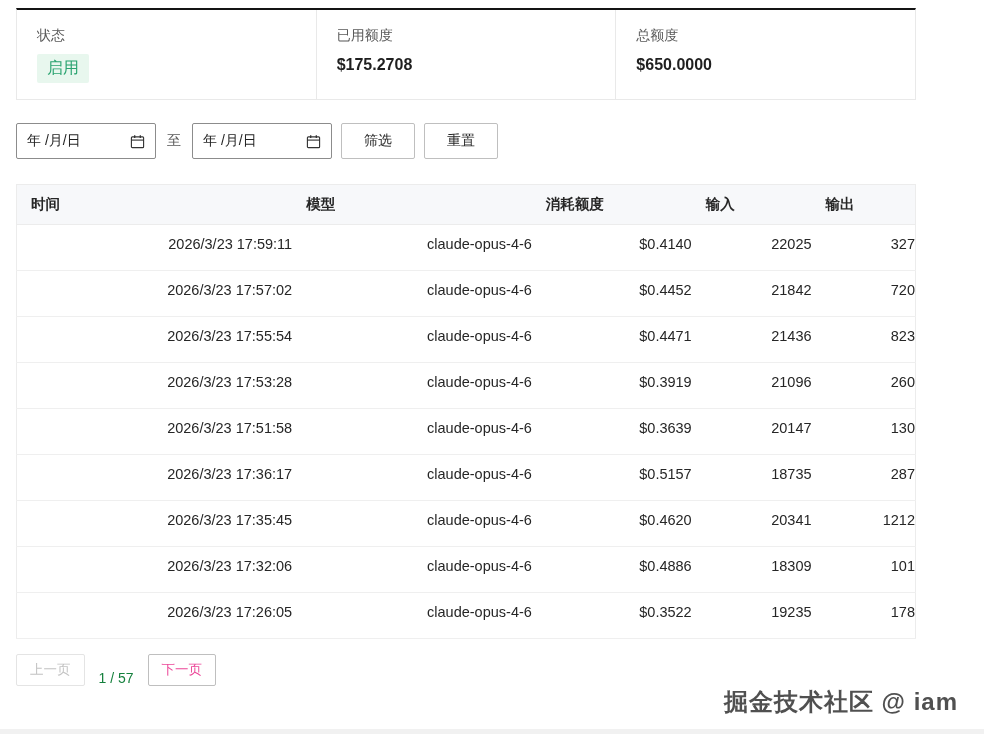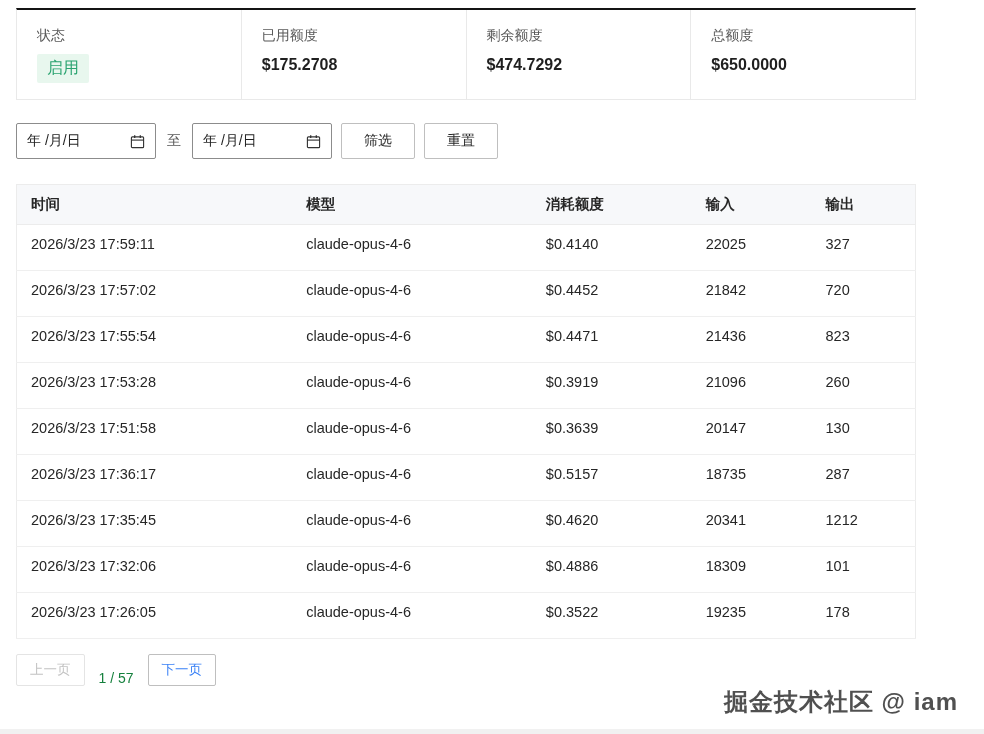--- a/index.html
+++ b/index.html
@@ -95,20 +95,21 @@
     height: 40px;
     padding: 0 0 0 14px;
     border-bottom: 1px solid #ececec;
   }
   .usage-table tbody td {
     height: 46px;
     padding: 0 0 8px 14px;
     color: #262626;
     border-bottom: 1px solid #efefef;
     background: #fff;
+    text-align: right;
   }
   col.c-time  { width: 276px; }
   col.c-model { width: 240px; }
   col.c-cost  { width: 160px; }
   col.c-in    { width: 120px; }
   col.c-out   { width: 104px; }
 
   
   .pagination {
     margin-top: 15px;
@@ -116,21 +117,21 @@
     align-items: flex-end;
     height: 32px;
   }
   .page-btn {
     height: 32px;
     padding: 0 13px;
     background: #fff;
     border: 1px solid #bfbfbf;
     border-radius: 2px;
     font-size: 13.5px;
-    color: #3b82f6;
+    color: #ec4899;
     font-family: inherit;
     cursor: pointer;
   }
   .page-btn[disabled] {
     color: #c3c3c3;
     border-color: #e4e4e4;
     cursor: default;
   }
   .page-info { margin: 0 14px 0 14px; font-size: 14px; color: #15803d; }
 
@@ -164,24 +165,20 @@
   <div class="content">
 
     <div class="stats-row">
       <div class="stat-card">
         <div class="stat-label">状态</div>
         <span class="status-badge">启用</span>
       </div>
       <div class="stat-card">
         <div class="stat-label">已用额度</div>
         <div class="stat-value">$175.2708</div>
-      </div>
-      <div class="stat-card">
-        <div class="stat-label">剩余额度</div>
-        <div class="stat-value">$474.7292</div>
       </div>
       <div class="stat-card">
         <div class="stat-label">总额度</div>
         <div class="stat-value">$650.0000</div>
       </div>
     </div>
 
     <div class="filter-row">
       <div class="date-input">
         <span>年 /月/日</span>

